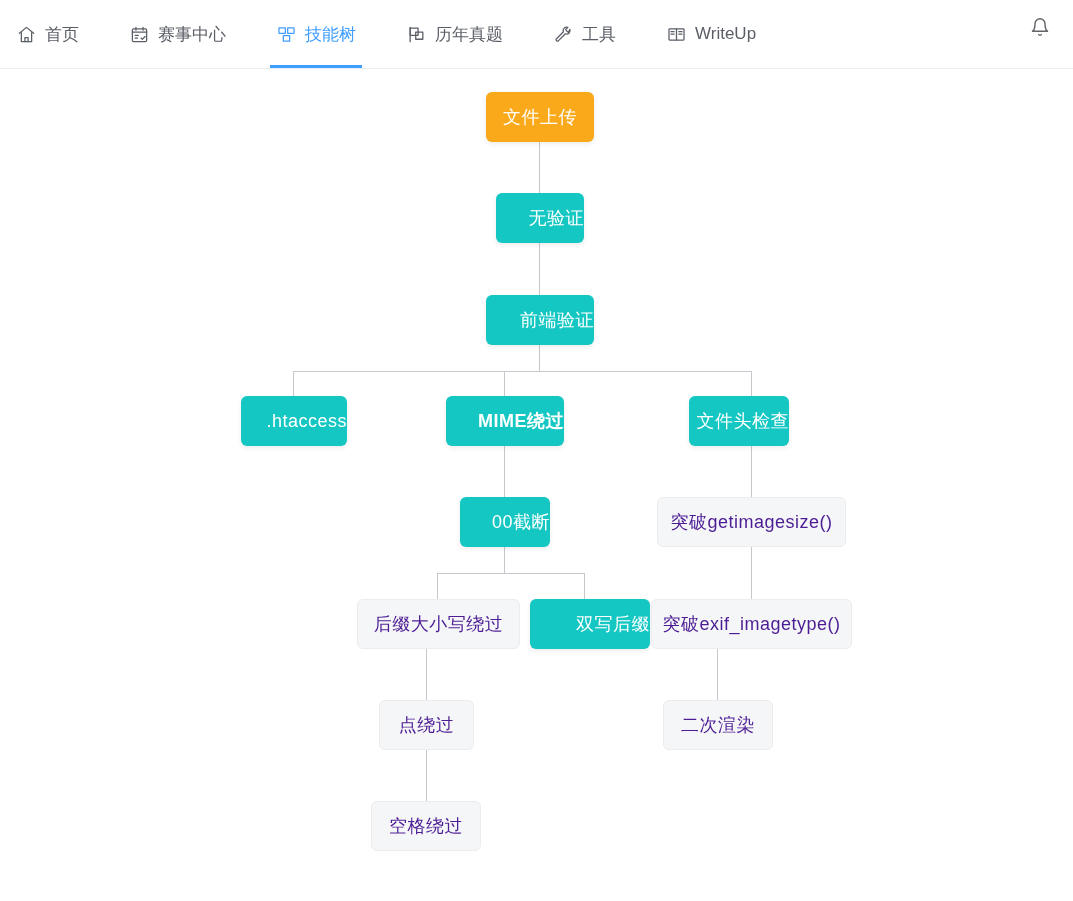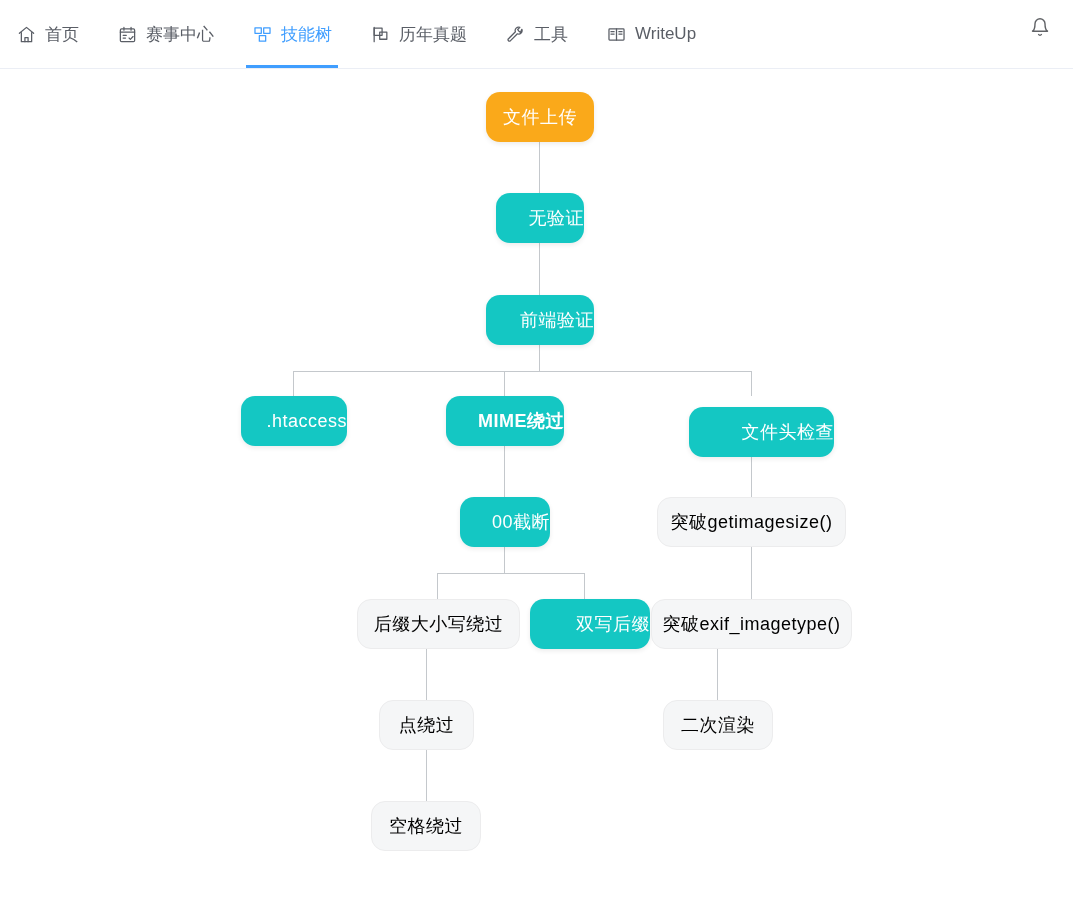--- a/index.html
+++ b/index.html
@@ -17,20 +17,21 @@
     position: absolute; left: 0; top: 0;
     width: 1073px; height: 69px;
     background: #ffffff;
     border-bottom: 1px solid #ebeef5;
   }
   #nav-items {
     position: absolute; left: 0; top: 0;
     height: 68px;
     display: flex;
     align-items: center;
+    gap: 12px;
   }
   .nav-item {
     display: flex;
     align-items: center;
     height: 68px;
     padding: 0 0 0 0;
     margin-right: 38px;
     color: #5a5e66;
     font-size: 17px;
     cursor: pointer;
@@ -96,40 +97,40 @@
   }
   .edge {
     position: absolute;
     background: #c4c8cc;
   }
   .node {
     position: absolute;
     display: flex;
     align-items: center;
     justify-content: center;
-    border-radius: 14px;
+    border-radius: 6px;
     font-size: 18px;
     letter-spacing: 0.5px;
     text-align: center;
     cursor: pointer;
     user-select: none;
     box-shadow: 0 2px 5px rgba(0,0,0,0.08);
   }
   .node.root {
     background: #faa91a;
     color: #ffffff;
   }
   .node.unlocked {
     background: #14c7c3;
     color: #ffffff;
     justify-content: flex-end;
   }
   .node.locked {
     background: #f5f6f7;
-    color: #000000;
+    color: #4c1d95;
     box-shadow: none;
     border: 1px solid #ececed;
   }
 </style>
 </head>
 <body>
 
 <div id="navbar">
   <div id="nav-items">
       <div class="nav-item">
@@ -237,21 +238,21 @@
       </div>
       <div class="node unlocked" style="left: 486px; top: 226px; width: 108px; height: 50px;">
         <span>前端验证</span>
       </div>
       <div class="node unlocked" style="left: 241px; top: 327px; width: 106px; height: 50px;">
         <span>.htaccess</span>
       </div>
       <div class="node unlocked" style="left: 446px; top: 327px; width: 118px; height: 50px; font-weight: bold;">
         <span>MIME绕过</span>
       </div>
-      <div class="node unlocked" style="left: 689px; top: 338px; width: 145px; height: 50px;">
+      <div class="node unlocked" style="left: 689px; top: 327px; width: 100px; height: 50px;">
         <span>文件头检查</span>
       </div>
       <div class="node unlocked" style="left: 460px; top: 428px; width: 90px; height: 50px;">
         <span>00截断</span>
       </div>
       <div class="node locked" style="left: 657px; top: 428px; width: 189px; height: 50px;">
         <span>突破getimagesize()</span>
       </div>
       <div class="node locked" style="left: 357px; top: 530px; width: 163px; height: 50px;">
         <span>后缀大小写绕过</span>

